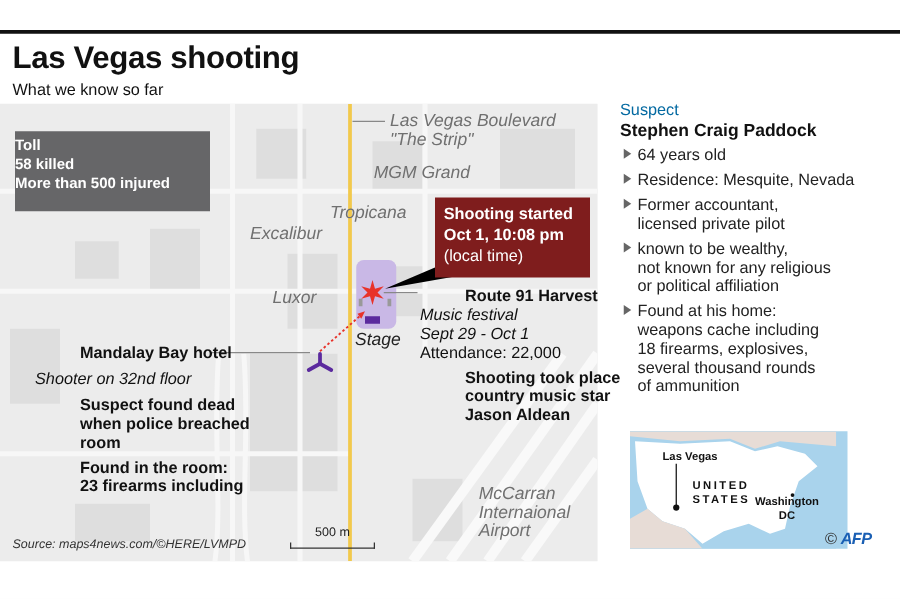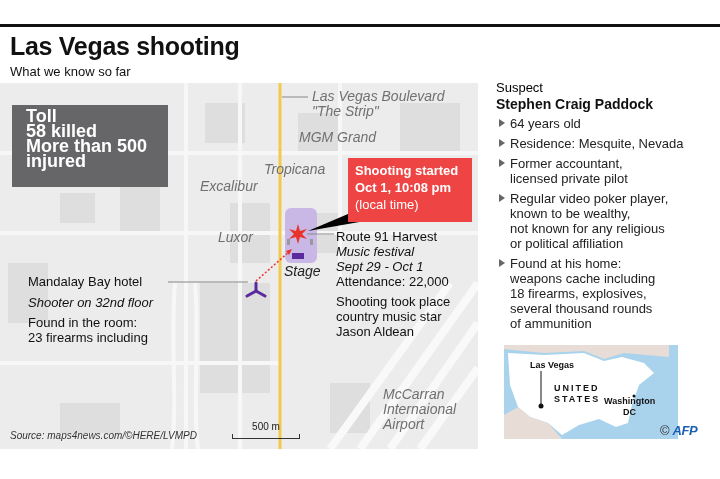--- a/index.html
+++ b/index.html
@@ -4,36 +4,36 @@
 <style>
   html, body { margin: 0; padding: 0; background: #ffffff; }
   body { width: 720px; height: 479px; position: relative; overflow: hidden; font-family: "Liberation Sans", sans-serif; color: #111; }
   .topline { position: absolute; left: 0; top: 24px; width: 720px; height: 3px; background: #111; }
   .title { position: absolute; left: 10px; top: 32px; font-size: 25px; font-weight: bold; letter-spacing: -0.3px; color: #111; }
   .subtitle { position: absolute; left: 10px; top: 64px; font-size: 13px; color: #111; }
 
   .map { position: absolute; left: 0; top: 83px; width: 478px; height: 366px; background: #ececec; overflow: hidden; }
   .map svg.bg { position: absolute; left: 0; top: 0; }
 
-  .toll { position: absolute; left: 12px; top: 105px; width: 156px; height: 82px; background: #666668; color: #fff; padding: 4px 14px; box-sizing: border-box; font-size: 18px; line-height: 15px; }
+  .toll { position: absolute; left: 12px; top: 105px; width: 156px; height: 64px; background: #666668; color: #fff; padding: 4px 0; box-sizing: border-box; font-size: 12px; line-height: 15px; }
   .toll .b { font-weight: bold; }
   .toll .i { font-style: italic; font-weight: normal; }
 
   .maplabel { position: absolute; font-style: italic; color: #707070; font-size: 14px; line-height: 15px; }
-  .callout { position: absolute; left: 348px; top: 158px; width: 124px; height: 64px; background: #ef4444; color: #fff; padding: 4px 7px; box-sizing: border-box; font-size: 13px; line-height: 17px; }
+  .callout { position: absolute; left: 348px; top: 158px; width: 124px; height: 64px; background: #7f1d1d; color: #fff; padding: 4px 7px; box-sizing: border-box; font-size: 13px; line-height: 17px; }
   .callout .b { font-weight: bold; }
   .note { position: absolute; font-size: 13px; line-height: 15px; color: #111; }
-  .note .b { font-weight: normal; }
+  .note .b { font-weight: bold; margin-left: 36px; }
   .note .i { font-style: italic; }
   .source { position: absolute; left: 10px; top: 430px; font-size: 10px; font-style: italic; color: #333; }
   .scale { position: absolute; left: 232px; top: 421px; width: 68px; font-size: 10px; text-align: center; color: #222; }
   .scale .bar { margin-top: 2px; height: 4px; border: 1px solid #333; border-top: none; }
 
   .suspect { position: absolute; left: 496px; top: 80px; width: 220px; }
-  .suspect .label { font-size: 13px; color: #000000; line-height: 16px; }
+  .suspect .label { font-size: 13px; color: #0369a1; line-height: 16px; }
   .suspect .name { font-size: 14px; font-weight: bold; color: #111; line-height: 17px; }
   .suspect ul { list-style: none; margin: 3px 0 0 0; padding: 0; }
   .suspect li { position: relative; padding-left: 14px; font-size: 13px; line-height: 15px; margin-bottom: 5px; color: #222; }
   .suspect li .tri { position: absolute; left: 3px; top: 3px; width: 0; height: 0; border-left: 6px solid #666; border-top: 4px solid transparent; border-bottom: 4px solid transparent; }
   .suspect li.it .txt { }
 
   .inset { position: absolute; left: 504px; top: 345px; width: 174px; height: 94px; background: #a9d3ec; overflow: hidden; }
   .inset .lbl { position: absolute; font-size: 9px; font-weight: bold; color: #111; }
   .inset .us { letter-spacing: 2px; font-size: 9px; line-height: 11px; }
   .afp { position: absolute; left: 660px; top: 423px; font-size: 13px; font-weight: bold; color: #1a5fb4; }
@@ -143,20 +143,25 @@
   <div class="b" style="margin-top:5px;">
     <div>Shooting took place</div>
     <div>country music star</div>
     <div>Jason Aldean</div>
   </div>
 </div>
 
 <div class="note" style="left:28px;top:274px;">
   <div class="b">Mandalay Bay hotel</div>
   <div class="i" style="margin-top:6px;">Shooter on 32nd floor</div>
+  <div class="b" style="margin-top:6px;">
+    <div>Suspect found dead</div>
+    <div>when police breached</div>
+    <div>room</div>
+  </div>
   <div class="b" style="margin-top:5px;">
     <div>Found in the room:</div>
     <div>23 firearms including</div>
   </div>
 </div>
 
 <div class="source">Source: maps4news.com/©HERE/LVMPD</div>
 <div class="scale">
   <div>500 m</div>
   <div class="bar"></div>
@@ -174,21 +179,20 @@
         <span class="tri"></span>
         <div>Residence: Mesquite, Nevada</div>
       </li>
     <li>
         <span class="tri"></span>
       <div>Former accountant,</div>
       <div>licensed private pilot</div>
       </li>
     <li>
         <span class="tri"></span>
-      <div>Regular video poker player,</div>
       <div>known to be wealthy,</div>
       <div>not known for any religious</div>
       <div>or political affiliation</div>
       </li>
     <li>
         <span class="tri"></span>
       <div>Found at his home:</div>
       <div>weapons cache including</div>
       <div>18 firearms, explosives,</div>
       <div>several thousand rounds</div>

